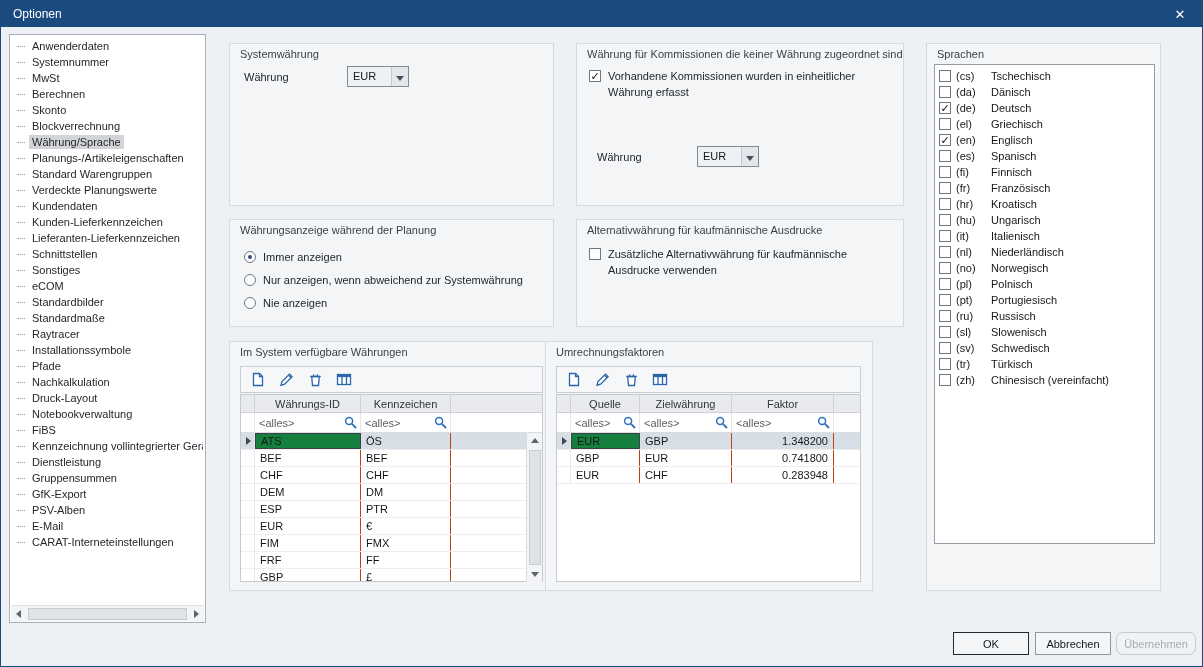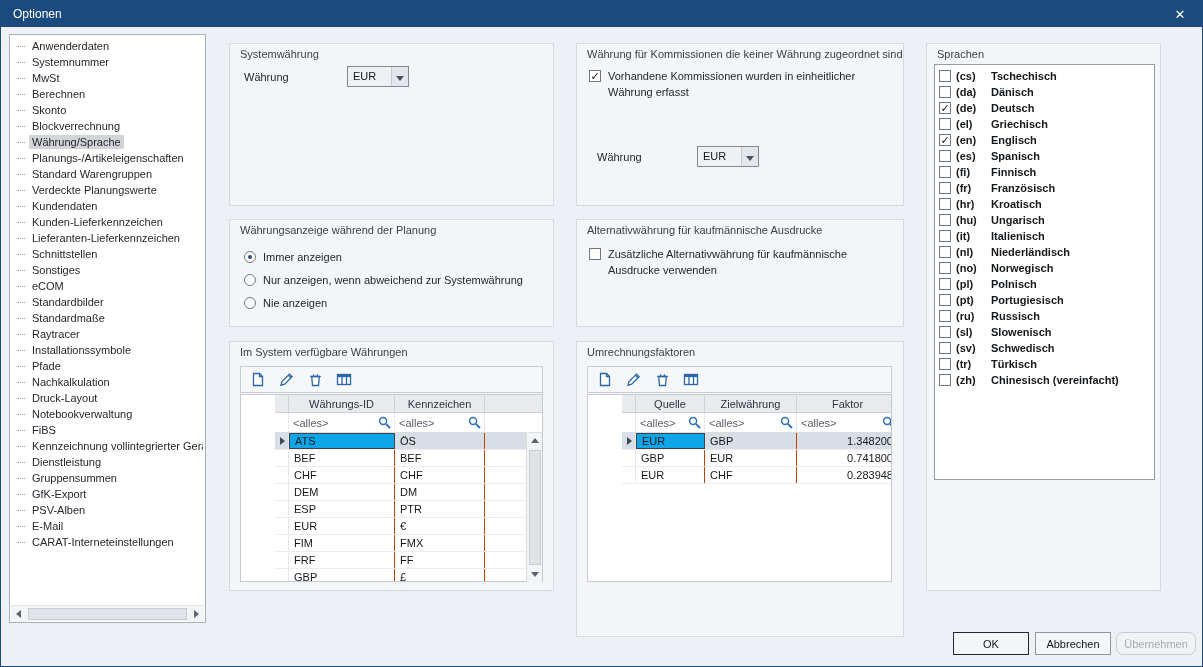--- a/index.html
+++ b/index.html
@@ -42,33 +42,33 @@
   .check-row .checkbox{margin-top:1px;}
   .radio-row{display:flex;align-items:center;gap:7px;height:23px;font-size:11px;color:#23272c;}
   .radio{width:12px;height:12px;border:1px solid #6f7780;border-radius:50%;background:#fff;position:relative;flex:0 0 12px;}
   .radio.on::after{content:"";position:absolute;left:3px;top:3px;right:3px;bottom:3px;background:#2a4f80;border-radius:50%;}
 
   
   .toolbar{position:absolute;height:27px;border:1px solid #c9cdd2;background:#f6f7f9;display:flex;align-items:center;padding:0 5px;gap:7px;}
   .tb-btn{width:22px;height:22px;display:flex;align-items:center;justify-content:center;}
 
   
-  .grid{position:absolute;background:#fff;border:1px solid #c6cad0;font-size:11px;overflow:hidden;padding-left:34px;}
+  .grid{position:absolute;background:#fff;border:1px solid #c6cad0;font-size:11px;overflow:hidden;}
   .g-head,.g-filter,.g-row{display:flex;align-items:stretch;}
   .g-head{height:18px;background:#e8eaee;border-bottom:1px solid #cdd1d6;}
   .hcell{display:flex;align-items:center;justify-content:center;color:#2f353b;border-right:1px solid #cdd1d6;overflow:hidden;white-space:nowrap;}
   .g-filter{height:20px;border-bottom:1px solid #d9dce0;}
   .fcell{display:flex;align-items:center;justify-content:space-between;padding:0 3px 0 4px;border-right:1px solid #e6e8eb;overflow:hidden;white-space:nowrap;}
   .f-text{color:#5a6068;}
   .f-icon{display:flex;align-items:center;}
   .g-row{height:17px;border-bottom:1px solid #eceef1;}
   .g-row.sel{background:#d8dee6;}
   .dcell{display:flex;align-items:center;padding:0 5px;border-right:1px solid #c2410c;overflow:hidden;white-space:nowrap;color:#15181b;}
   .dcell.right{justify-content:flex-end;}
-  .dcell.focus{border:1px solid #3c4248;background:#0ea5e9;}
+  .dcell.focus{border:1px solid #3c4248;background:#15803d;}
   .marker{flex:0 0 14px;width:14px;border-right:1px solid #e6e8eb;display:flex;align-items:center;justify-content:center;padding:0;}
   .g-head .marker{border-right:1px solid #cdd1d6;}
   .fill{flex:1 1 auto;border-right:none !important;}
   .arrow-marker{width:0;height:0;border:4px solid transparent;border-left:5px solid #3f4a57;border-right:none;margin-left:2px;}
 
   
   .vscroll{position:absolute;top:39px;right:0;bottom:0;width:16px;background:#f3f4f6;border-left:1px solid #d9dce0;display:flex;flex-direction:column;align-items:center;}
   .vbtn{position:relative;width:16px;height:16px;flex:0 0 16px;}
   .tri-up-s{position:absolute;left:4px;top:5px;width:0;height:0;border:4px solid transparent;border-bottom:5px solid #5a6470;border-top:none;}
   .tri-down-s2{position:absolute;left:4px;top:6px;width:0;height:0;border:4px solid transparent;border-top:5px solid #5a6470;border-bottom:none;}
@@ -411,21 +411,21 @@
       <span class="vbtn">
           <i class="tri-up-s"></i>
         </span>
       <span class="vthumb"></span>
       <span class="vbtn">
           <i class="tri-down-s2"></i>
         </span>
     </div>
   </div>
 
-  <div class="group" style="left:575px;top:340px;width:328px;height:296px;">
+  <div class="group" style="left:544px;top:340px;width:328px;height:250px;">
     <div class="group-title">Umrechnungsfaktoren</div>
     <div class="toolbar" id="factors-toolbar" style="left:10px;top:24px;width:305px;">
         <span class="tb-btn">
           <svg width="15" height="15" viewBox="0 0 15 15">
             <path d="M3.5 1.5h6l3 3v9h-9z" fill="#fff" stroke="#2a66a8" stroke-width="1.3"></path>
             <path d="M9.5 1.5v3h3" fill="none" stroke="#2a66a8" stroke-width="1.3"></path>
           </svg>
         </span>
         <span class="tb-btn">
           <svg width="15" height="15" viewBox="0 0 15 15">
@@ -510,21 +510,21 @@
           <span class="dcell" style="flex:0 0 69px;width:69px;">EUR</span>
           <span class="dcell" style="flex:0 0 92px;width:92px;">CHF</span>
           <span class="dcell right" style="flex:0 0 102px;width:102px;">0.283948</span>
           <span class="dcell fill"></span>
         </div>
       </div>
   </div>
 
   <div class="group" style="left:925px;top:42px;width:235px;height:548px;">
     <div class="group-title">Sprachen</div>
-    <div class="listbox" id="language-list" style="left:7px;top:20px;width:221px;height:416px;font-weight:bold;">
+    <div class="listbox" id="language-list" style="left:7px;top:20px;width:221px;height:480px;">
         <div class="lang-row">
           <span class="checkbox"></span>
           <span class="lang-code">(cs)</span>
           <span class="lang-label">Tschechisch</span>
         </div>
         <div class="lang-row">
           <span class="checkbox"></span>
           <span class="lang-code">(da)</span>
           <span class="lang-label">Dänisch</span>
         </div>

